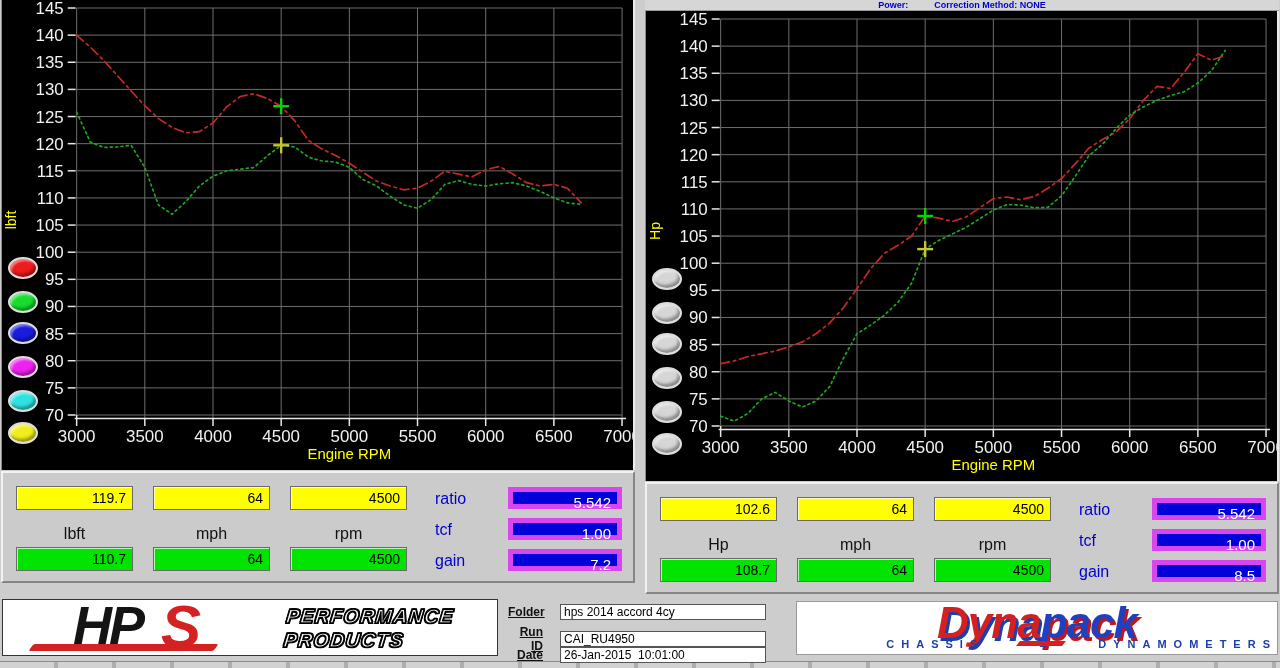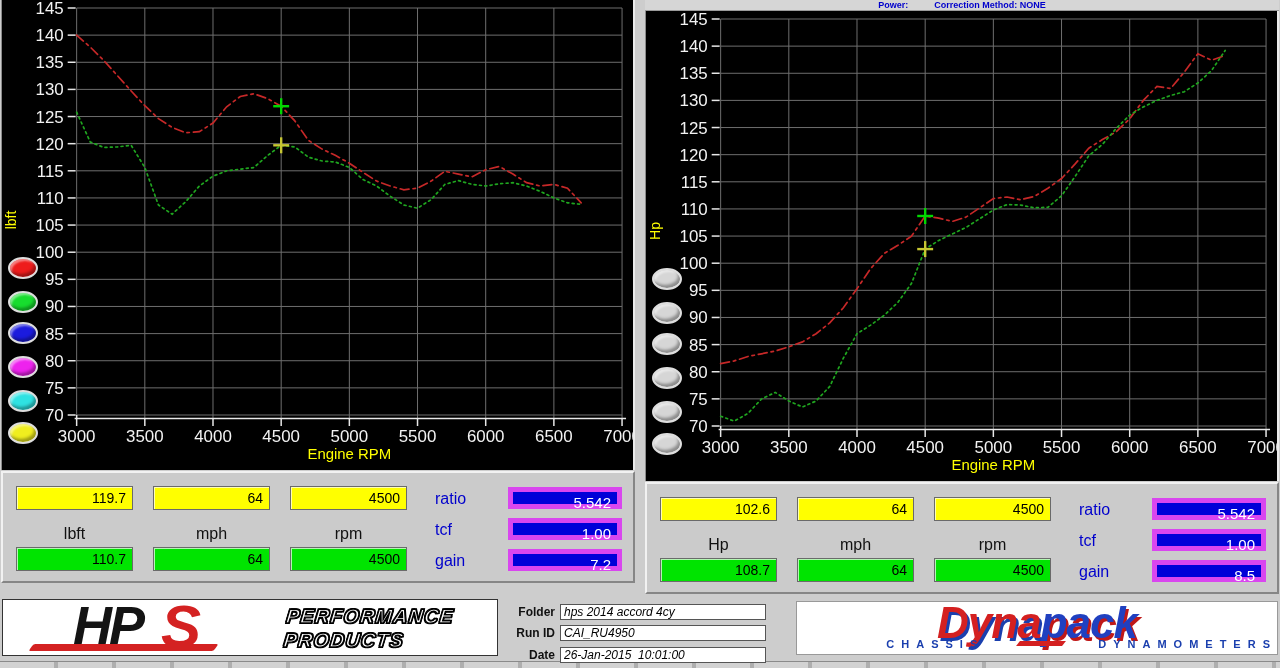--- a/index.html
+++ b/index.html
@@ -35,23 +35,23 @@
   .hps-box{width:496px;margin-left:2px;}
   .hps-hp{position:absolute;left:70px;top:-6px;font-style:italic;font-weight:bold;font-size:54px;color:#141414;letter-spacing:-3px;}
   .hps-s{position:absolute;left:158px;top:-8px;font-style:italic;font-weight:bold;font-size:60px;color:#d42222;}
   .hps-swoosh{position:absolute;left:28px;top:44px;width:185px;height:7px;background:#d42222;transform:skewX(-35deg);border-radius:2px;}
   .hps-right{position:absolute;left:282px;top:4px;font-style:italic;font-weight:bold;font-size:20px;line-height:1.2;
     color:#fff;-webkit-text-stroke:1.4px #000;text-shadow:1px 1px 0 #000,-1px 1px 0 #000,1px -1px 0 #000,-1px -1px 0 #000;
     letter-spacing:1px;transform:skewX(-6deg);}
   .fields{width:298px;padding-left:10px;position:relative;height:60px;}
   .frow{position:absolute;display:flex;align-items:center;}
   .fr1{top:6px;} .fr2{top:27px;} .fr3{top:49px;}
-  .flabel{width:52px;text-align:right;font-size:12px;font-weight:bold;color:#111;padding-right:5px;}
+  .flabel{width:52px;text-align:right;font-size:12px;font-weight:bold;color:#111;padding-right:17px;text-decoration:underline;}
   .finput{width:206px;height:16px;font-size:12px;font-family:"Liberation Sans",sans-serif;
-    border:1px solid #555;background:#fff;padding:0 3px;color:#000;font-style:italic;}
+    border:1px solid #555;background:#fff;padding:0 3px;color:#000;}
   .dyn-box{flex:1;margin-right:2px;height:54px;border:1px solid #999;text-align:center;}
   .dyn-words{margin-top:-4px;font-size:44px;font-weight:bold;font-style:italic;letter-spacing:-1px;}
   .dyn-dyna{color:#d42020;text-shadow:2.5px 2.5px 0 #1a3fae;}
   .dyn-pack{color:#2040c0;text-shadow:2.5px 2.5px 0 #c01818;}
   .dyn-sub{display:flex;justify-content:flex-end;align-items:center;gap:34px;margin-top:-10px;
     font-size:11px;font-weight:bold;color:#1a3fae;letter-spacing:7px;}
   .dyn-swoosh{width:46px;height:5px;background:#d42020;transform:skewX(-38deg);}
   .bottom-strip{height:8px;background:#d2d2d2;border-top:1px solid #8a8a8a;
     background-image:repeating-linear-gradient(90deg,#d2d2d2 0 54px,#aeaeae 54px 58px);}
 </style>

